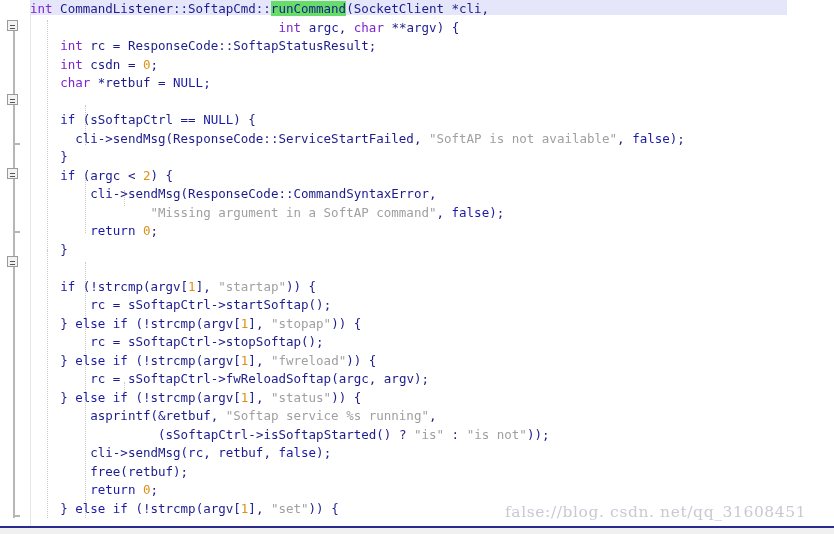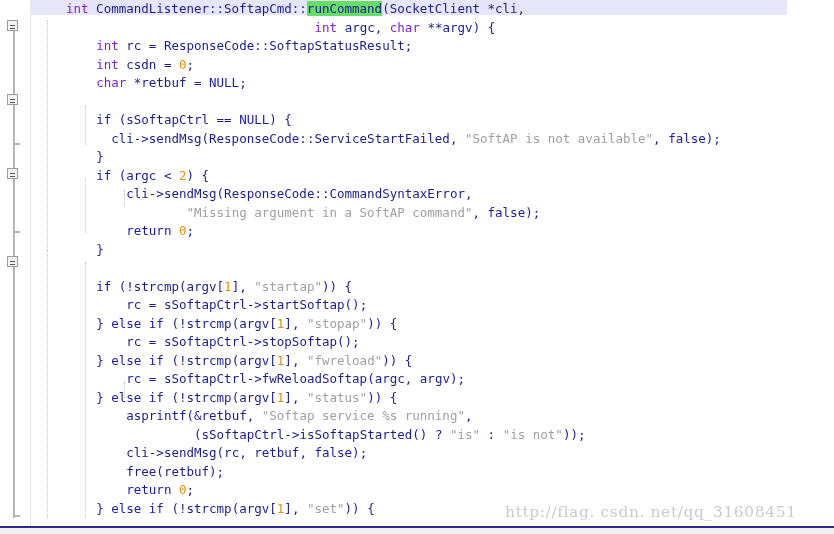--- a/index.html
+++ b/index.html
@@ -94,21 +94,21 @@
   .line {
     position: relative;
     height: 18.5px;
     line-height: 18.5px;
     font-size: 12.5px;
     white-space: pre;
     color: #1c1c8c;
     font-family: "DejaVu Sans Mono", "Liberation Mono", monospace;
     letter-spacing: 0px;
   }
-  .line .txt { position: relative; z-index: 2; padding-left: 36px; }
+  .line .txt { position: relative; z-index: 2; }
 
   
   #line-highlight {
     position: absolute;
     left: 30px;
     top: 0px;
     width: 757px;
     height: 15px;
     background: #e6e6fa;
     z-index: 1;
@@ -210,16 +210,16 @@
       <div class="line"><span class="txt"><span class="plain"> </span><span class="plain"> </span><span class="plain"> </span><span class="plain"> </span><span class="plain">}</span><span class="plain"> </span><span class="kwb">else</span><span class="plain"> </span><span class="kwb">if</span><span class="plain"> </span><span class="plain">(</span><span class="plain">!</span><span class="id">strcmp</span><span class="plain">(</span><span class="id">argv</span><span class="plain">[</span><span class="num">1</span><span class="plain">]</span><span class="plain">,</span><span class="plain"> </span><span class="str">"set"</span><span class="plain">)</span><span class="plain">)</span><span class="plain"> </span><span class="plain">{</span></span></div>
       <div class="indent-guide" style="left: 17px; top: 20px; height: 498px;"></div>
       <div class="indent-guide" style="left: 17px; top: 250px; height: 268px;"></div>
       <div class="indent-guide" style="left: 55px; top: 105px; height: 40px;"></div>
       <div class="indent-guide" style="left: 55px; top: 178px; height: 55px;"></div>
       <div class="indent-guide" style="left: 55px; top: 262px; height: 256px;"></div>
       <div class="indent-guide" style="left: 94px; top: 190px; height: 16px;"></div>
       <div class="indent-guide" style="left: 94px; top: 382px; height: 16px;"></div>
     </div>
 
-  <div id="watermark">http://flag. csdn. net/qq_31608451</div>
+  <div id="watermark">false://blog. csdn. net/qq_31608451</div>
 
   <div id="hscroll"></div>
 </div>
 
 </body></html>

